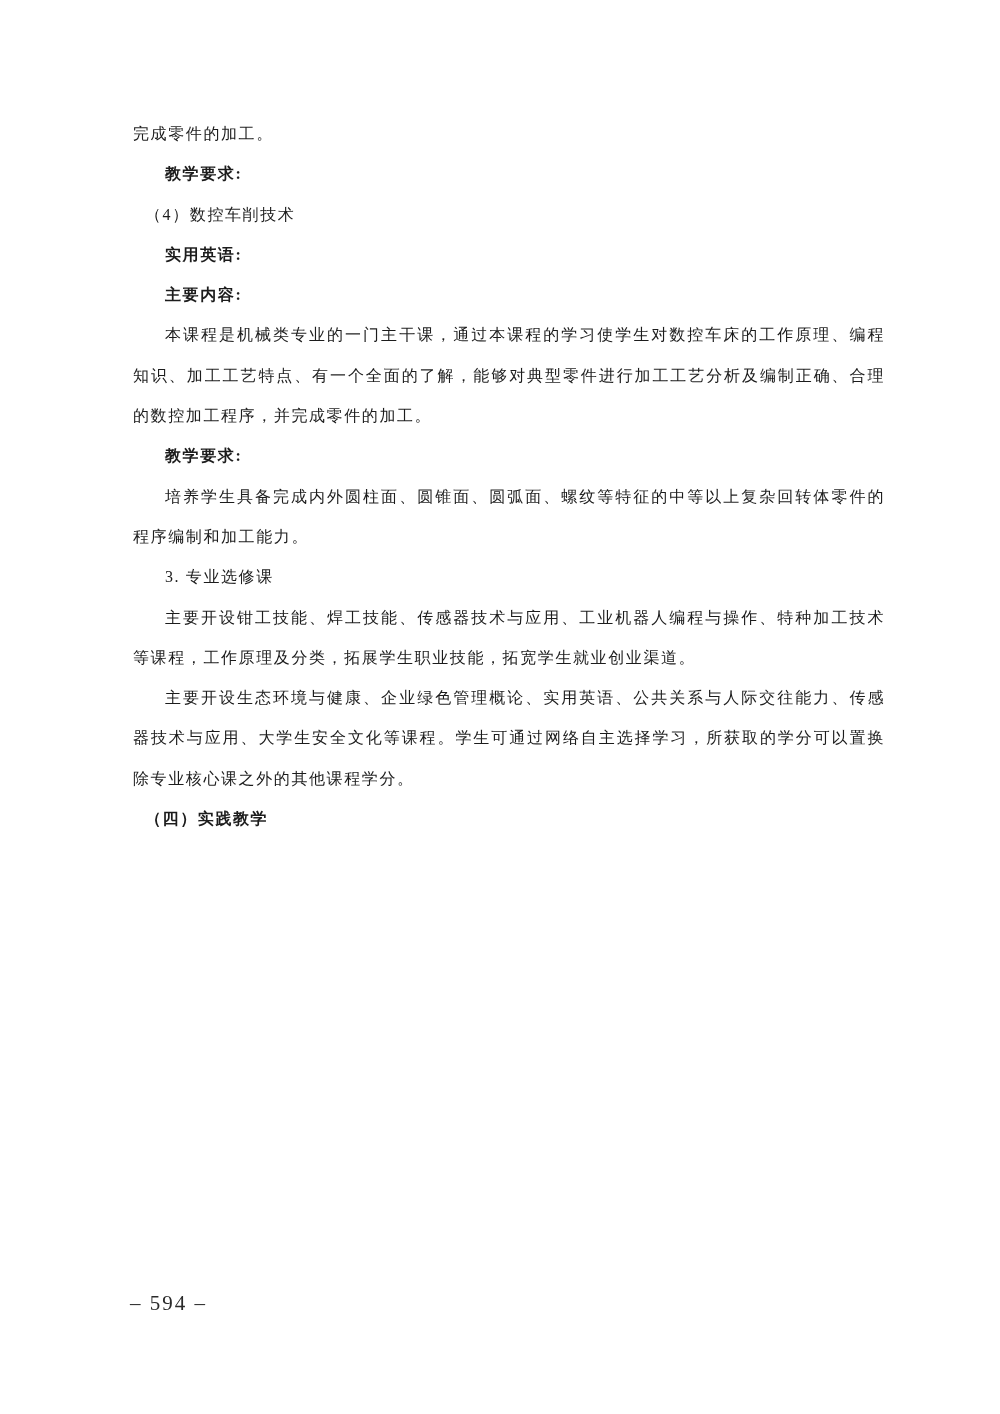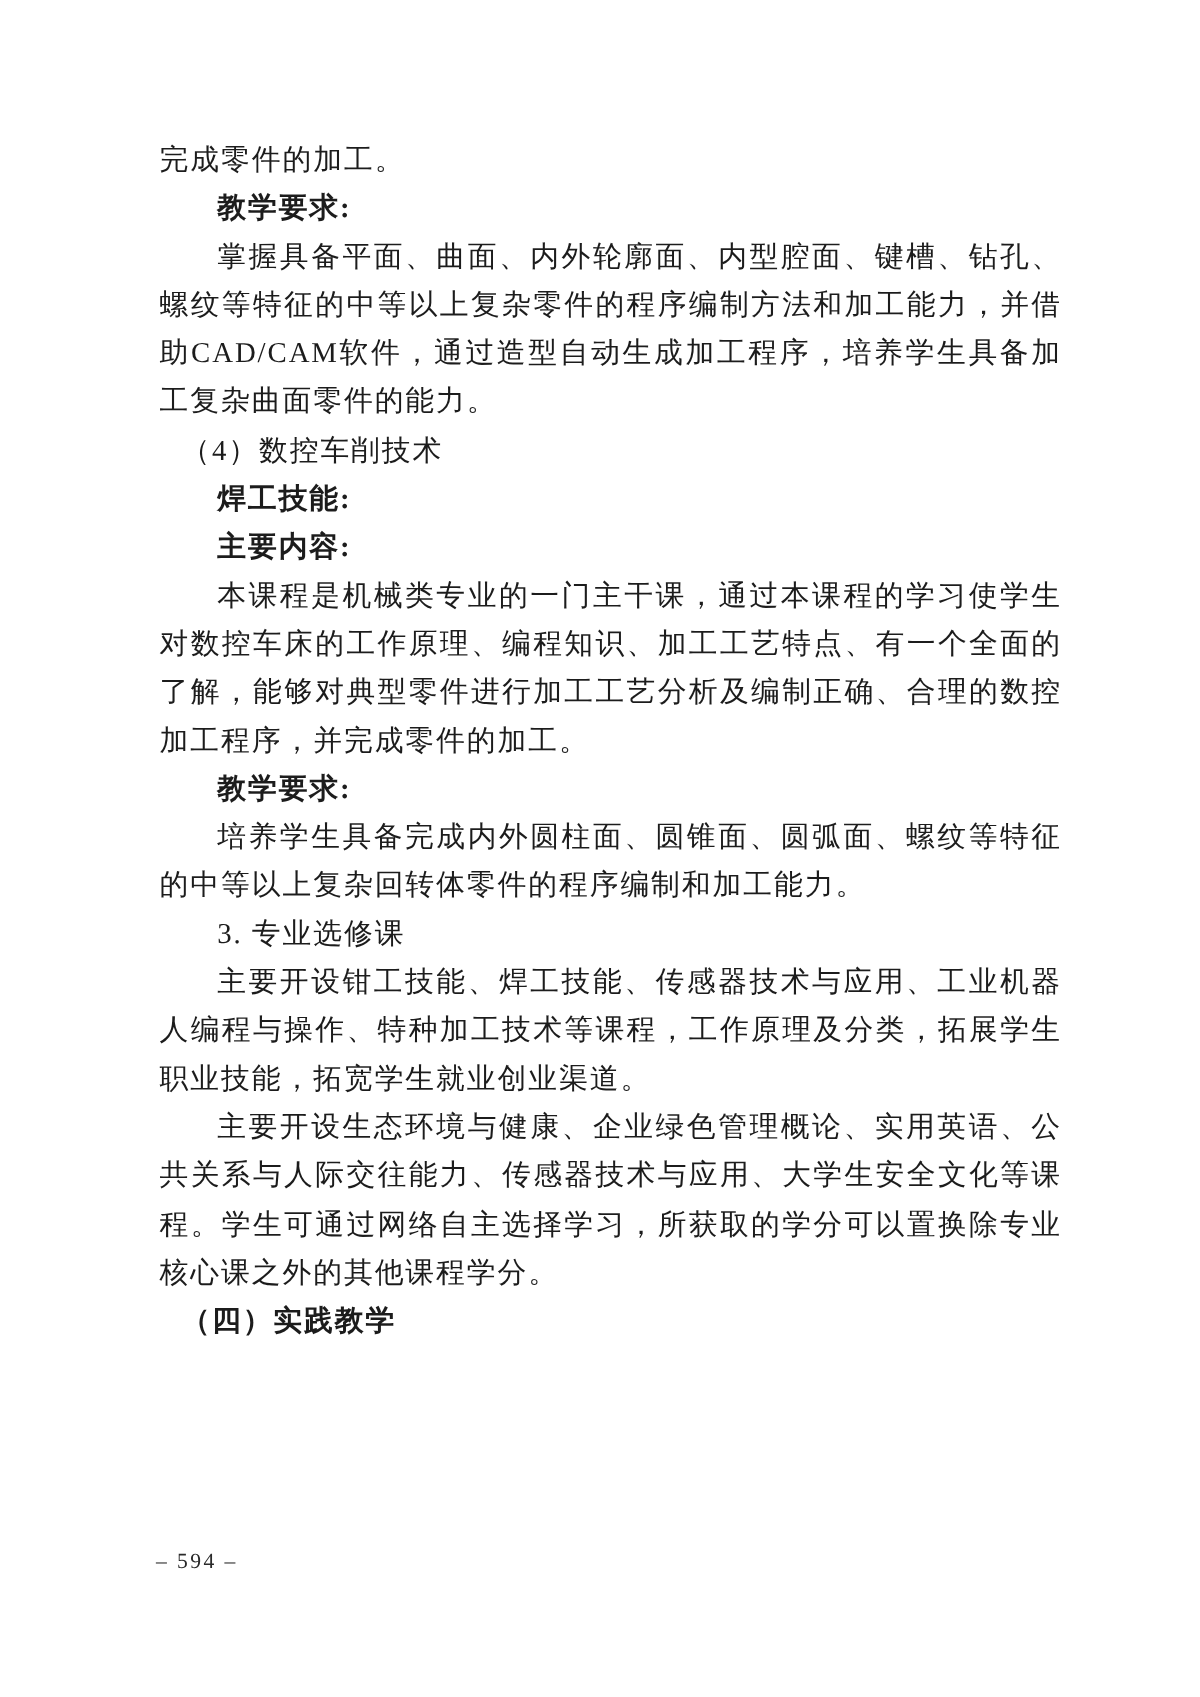--- a/index.html
+++ b/index.html
@@ -14,21 +14,21 @@
     background: #ffffff;
     overflow: hidden;
     font-family: "Liberation Serif", "DejaVu Serif", serif;
     color: #1c1c1c;
   }
   .content {
     position: absolute;
     left: 133px;
     top: 114px;
     width: 752px;
-    font-size: 24px;
+    font-size: 16px;
     line-height: 40.3px;
     letter-spacing: 1.6px;
     text-align: justify;
   }
   .content p {
     margin: 0;
     padding: 0;
   }
   .indent {
     text-indent: 2em;
@@ -36,37 +36,36 @@
   .indent-paren {
     text-indent: 0.75em;
   }
   .bold {
     font-weight: bold;
   }
   .footer {
     position: absolute;
     left: 130px;
     top: 1291px;
-    font-size: 18px;
+    font-size: 21px;
     letter-spacing: 2px;
     color: #2a2a2a;
     font-family: "Liberation Serif", "DejaVu Serif", serif;
   }
 </style>
 </head>
 <body>
 
 <div class="page">
 
   <div class="content">
     <p class="para">完成零件的加工。</p>
     <p class="indent bold">教学要求:</p>
-    <p class="indent">掌握具备平面、曲面、内外轮廓面、内型腔面、键槽、钻孔、螺纹等特征的中等以上复杂零件的程序编制方法和加工能力，并借助CAD/CAM软件，通过造型自动生成加工程序，培养学生具备加工复杂曲面零件的能力。</p>
     <p class="indent-paren">（4）数控车削技术</p>
-    <p class="indent bold">焊工技能:</p>
+    <p class="indent bold">实用英语:</p>
     <p class="indent bold">主要内容:</p>
     <p class="indent">本课程是机械类专业的一门主干课，通过本课程的学习使学生对数控车床的工作原理、编程知识、加工工艺特点、有一个全面的了解，能够对典型零件进行加工工艺分析及编制正确、合理的数控加工程序，并完成零件的加工。</p>
     <p class="indent bold">教学要求:</p>
     <p class="indent">培养学生具备完成内外圆柱面、圆锥面、圆弧面、螺纹等特征的中等以上复杂回转体零件的程序编制和加工能力。</p>
     <p class="indent">3. 专业选修课</p>
     <p class="indent">主要开设钳工技能、焊工技能、传感器技术与应用、工业机器人编程与操作、特种加工技术等课程，工作原理及分类，拓展学生职业技能，拓宽学生就业创业渠道。</p>
     <p class="indent">主要开设生态环境与健康、企业绿色管理概论、实用英语、公共关系与人际交往能力、传感器技术与应用、大学生安全文化等课程。学生可通过网络自主选择学习，所获取的学分可以置换除专业核心课之外的其他课程学分。</p>
     <p class="indent-paren bold">（四）实践教学</p>
   </div>
 

